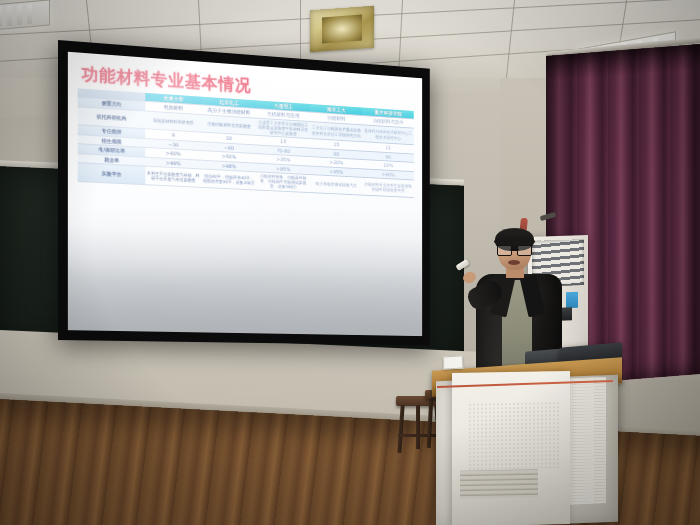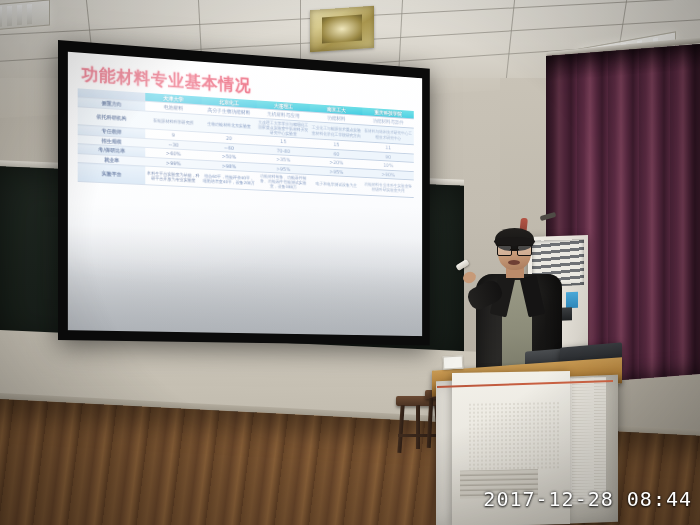--- a/index.html
+++ b/index.html
@@ -521,15 +521,14 @@
             </tr>
           </tbody>
         </table>
       </div>
       <div class="slide-fade"></div>
       <div class="screen-glare"></div>
     </div>
   </div>
 
   <div class="vignette"></div>
-  <div class="timestamp">2017-12-28  08:44</div>
 
 </div>
 
 </body></html>

